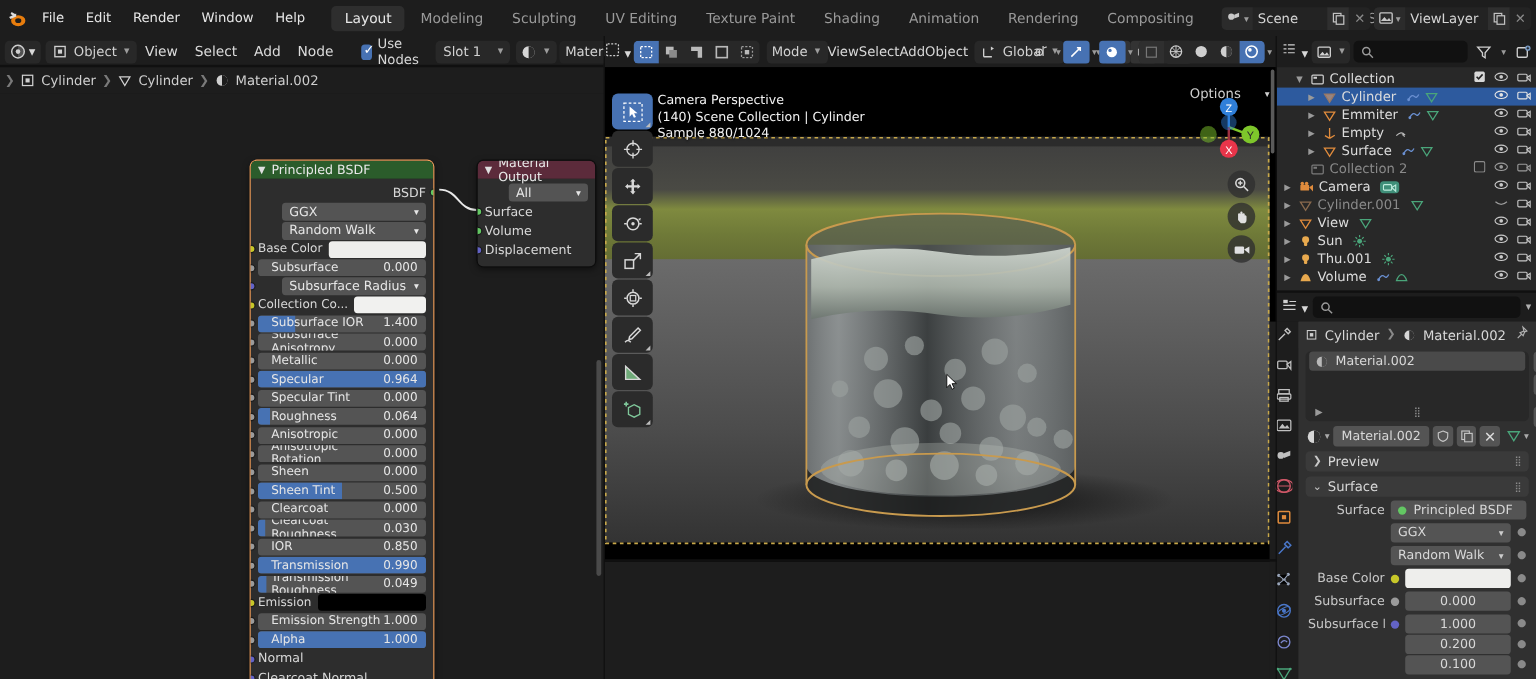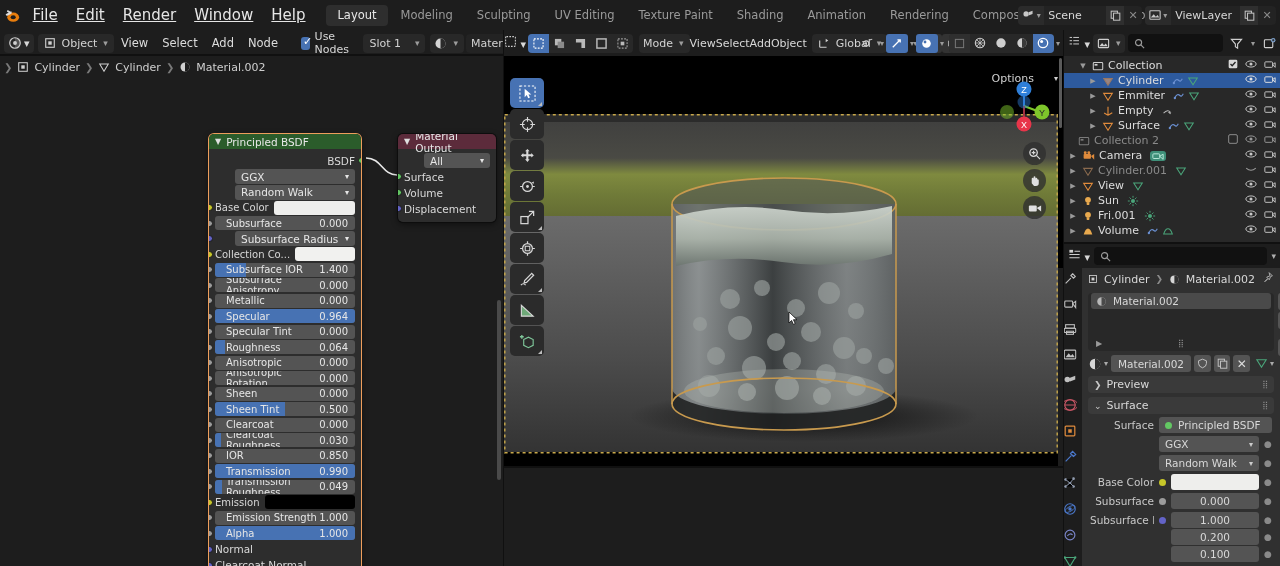--- a/index.html
+++ b/index.html
@@ -9,21 +9,21 @@
     font-family:"DejaVu Sans","Liberation Sans",sans-serif;
     font-size:11px; color:#d8d8d8;
     -webkit-font-smoothing:antialiased;
   }
   .app{ position:relative; width:1280px; height:566px; background:#1d1d1d; }
 
   
   .topbar{ position:absolute; left:0; top:0; width:1280px; height:30px;
            background:#1d1d1d; display:flex; align-items:center; }
   .blender-logo{ width:26px; height:30px; display:flex; align-items:center; justify-content:center; }
-  .menu-item{ padding:0 9px; height:30px; line-height:30px; color:#e6e6e6; font-size:15px; white-space:nowrap;text-decoration:underline; }
+  .menu-item{ padding:0 9px; height:30px; line-height:30px; color:#e6e6e6; font-size:11px; white-space:nowrap; }
   .wsp{ padding:0 11px; height:21px; line-height:21px; border-radius:4px; color:#9a9a9a;
         font-size:11.5px; white-space:nowrap; margin:0 1px; }
   .wsp.active{ background:#2e2e2e; color:#e8e8e8; }
   .wsp-plus{ padding:0 8px; color:#9a9a9a; font-size:13px; }
   .topbar-right{ position:absolute; right:0; top:0; height:30px; display:flex; align-items:center; gap:3px; padding-right:4px; }
   .field{ background:#232323; border-radius:4px; height:19px; display:flex; align-items:center;
           padding:0 5px; color:#d2d2d2; font-size:11px; }
   .idblock{ display:flex; align-items:center; height:19px; background:#232323; border-radius:4px; overflow:hidden; }
   .idblock .ico{ width:26px; height:19px; display:flex; align-items:center; justify-content:center; background:#2b2b2b; gap:2px;}
   .idblock .nm{ padding:0 8px 0 4px; min-width:62px; font-size:11px; color:#d6d6d6;}
@@ -759,20 +759,25 @@
         <path d="M392 148 L392 348" stroke="#c89a4e" stroke-width="1.5" fill="none"></path>
 
         <rect x="0.8" y="58.8" width="552.4" height="338" fill="none" stroke="#c8a84a" stroke-width="1.4" stroke-dasharray="3 3"></rect>
       </g>
 
       <g transform="translate(285,256)">
         <path d="M0 0 L0 11 L2.6 8.4 L4.4 12.4 L6.2 11.5 L4.4 7.7 L8 7.7 Z" fill="#fff" stroke="#000" stroke-width=".7"></path>
       </g>
     </svg>
 
+    <div class="vp-overlay">
+      <div>Camera Perspective</div>
+      <div>(140) Scene Collection | Cylinder</div>
+      <div>Sample 880/1024</div>
+    </div>
 
     <div class="options">
       <span>Options</span>
         <span class="car" style="font-size:8px">▾</span>
     </div>
 
     <div class="toolbar">
       <div class="tool on">
         <svg width="17" height="17" viewBox="0 0 18 18">
             <rect x="1" y="1" width="16" height="16" fill="none" stroke="#fff" stroke-width="1.1" stroke-dasharray="2.4 1.8"></rect>
@@ -1032,21 +1037,21 @@
               <ellipse cx="7" cy="5" rx="6" ry="3.6" fill="none" stroke="#c8c8c8" stroke-width="1.1"></ellipse>
               <circle cx="7" cy="5" r="1.8" fill="#c8c8c8"></circle>
             </svg></span>
         <span><svg width="12" height="10" viewBox="0 0 14 11">
               <rect x="1" y="3" width="9" height="6.4" rx="1" fill="none" stroke="#c8c8c8" stroke-width="1.1"></rect>
               <path d="M10 6.2 L13 4 v5.4Z" fill="none" stroke="#c8c8c8" stroke-width="1.1"></path>
             </svg></span>
       </span>
     </div>
 
-    <div class="orow" style="padding-left:0">
+    <div class="orow" style="padding-left:14px">
       <span class="tri"></span>
       <svg width="12" height="12" viewBox="0 0 14 14">
           <rect x="1.5" y="3" width="11" height="8.5" rx="1" fill="none" stroke="#7a7a7a" stroke-width="1.2"></rect>
           <rect x="3" y="4.6" width="3.4" height="2" fill="#7a7a7a"></rect>
         </svg>
       <span class="nm dim">Collection 2</span>
       <span class="rt">
         <span><svg width="10" height="10" viewBox="0 0 12 12">
               <rect x=".8" y=".8" width="10.4" height="10.4" rx="1.6" fill="none" stroke="#8a8a8a" stroke-width="1.2"></rect>
             </svg></span>
@@ -1159,21 +1164,21 @@
             </svg></span>
       </span>
     </div>
 
     <div class="orow" style="padding-left:4px">
       <span class="tri">▶</span>
       <svg width="12" height="12" viewBox="0 0 14 14">
           <circle cx="7" cy="5.6" r="3.4" fill="#e8a94e"></circle>
           <rect x="5.4" y="8.6" width="3.2" height="3" rx=".8" fill="#e8a94e"></rect>
         </svg>
-      <span class="nm">Fri.001</span>
+      <span class="nm">Thu.001</span>
       <span style="display:flex;gap:3px;margin-left:4px">
         <svg width="12" height="12" viewBox="0 0 14 14">
             <circle cx="7" cy="7" r="2.4" fill="#4aa57a"></circle>
             <path d="M7 1v2.2M7 10.8V13M1 7h2.2M10.8 7H13M3 3l1.6 1.6M9.4 9.4L11 11M11 3L9.4 4.6M4.6 9.4L3 11" stroke="#4aa57a" stroke-width="1.1"></path>
           </svg>
       </span>
       <span class="rt">
         <span><svg width="12" height="10" viewBox="0 0 14 10">
               <ellipse cx="7" cy="5" rx="6" ry="3.6" fill="none" stroke="#c8c8c8" stroke-width="1.1"></ellipse>
               <circle cx="7" cy="5" r="1.8" fill="#c8c8c8"></circle>

